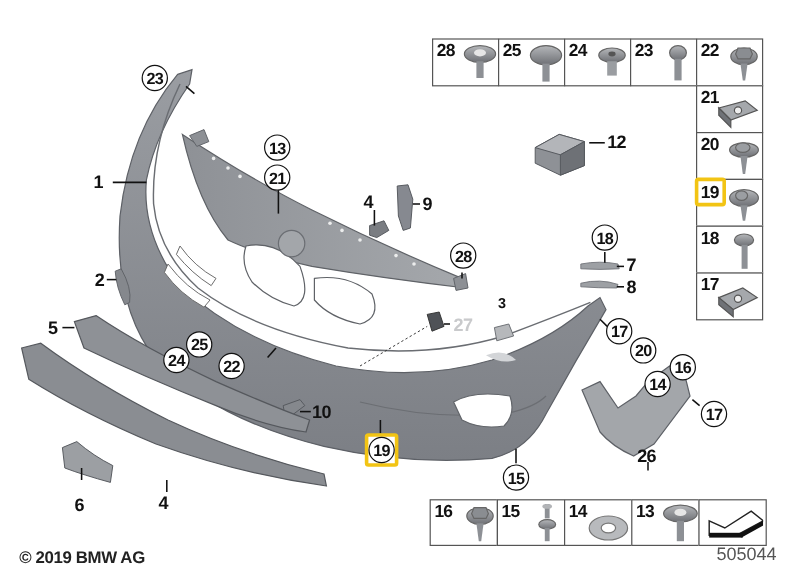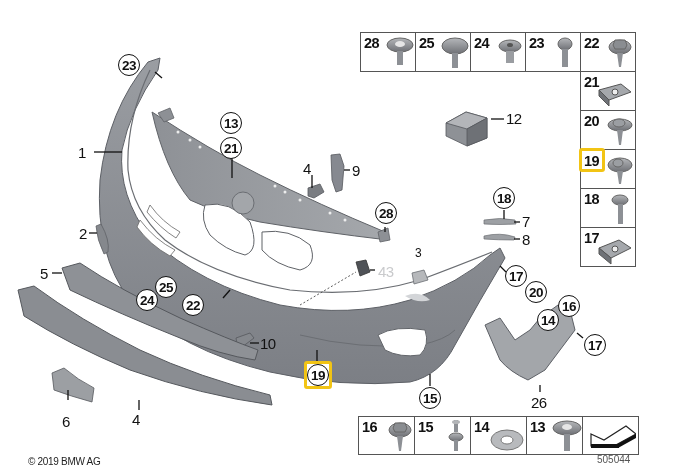--- a/index.html
+++ b/index.html
@@ -1,32 +1,32 @@
 <!DOCTYPE html>
 <html><head>
 <meta charset="utf-8">
 <style>
   html, body { margin: 0; padding: 0; background: #ffffff; }
   body { width: 675px; height: 474px; position: relative; overflow: hidden;
          font-family: "Liberation Sans", sans-serif; color: #111; }
   .canvas { position: absolute; left: 0; top: 0; width: 675px; height: 474px; }
   svg.art { position: absolute; left: 0; top: 0; }
-  .lbl { position: absolute; font-weight: normal; font-size: 15px; line-height: 15px; color: #111;
+  .lbl { position: absolute; font-weight: bold; font-size: 15px; line-height: 15px; color: #111;
          font-family: "Liberation Sans", sans-serif; letter-spacing: -0.5px; }
   .circ { position: absolute; width: 22px; height: 22px; border: 1.6px solid #111; border-radius: 50%;
           background: #fff; display: flex; align-items: center; justify-content: center;
           font-weight: bold; font-size: 13.5px; letter-spacing: -0.6px; box-sizing: border-box;
           font-family: "Liberation Sans", sans-serif; }
   .hl { position: absolute; border: 3px solid #f2c414; border-radius: 3px; background: #fff; box-sizing: border-box; }
   .grid-cell { position: absolute; border: 1px solid #555; box-sizing: border-box; background: #fff; }
   .cell-num { position: absolute; left: 3px; top: 3px; font-weight: bold; font-size: 14.5px; line-height: 14px;
               letter-spacing: -0.6px; font-family: "Liberation Sans", sans-serif; }
-  .copyright { position: absolute; left: 28px; top: 456px; font-size: 10px; font-weight: normal; color: #222;
+  .copyright { position: absolute; left: 16px; top: 456px; font-size: 14px; font-weight: bold; color: #222;
                letter-spacing: -0.3px; }
-  .diagram-id { position: absolute; left: 597px; top: 454px; font-size: 10px; color: #555; }
+  .diagram-id { position: absolute; left: 597px; top: 454px; font-size: 15px; color: #555; }
 </style>
 </head>
 <body>
 
 <div class="canvas">
 
 <svg class="art" width="675" height="474" viewBox="0 0 675 474">
   <defs>
     <linearGradient id="bump" x1="0" y1="0" x2="0" y2="1">
       <stop offset="0" stop-color="#9a9da2"></stop>
@@ -144,22 +144,22 @@
 <span class="lbl" style="left:79px;top:226px">2</span>
 <span class="lbl" style="left:132px;top:412px">4</span>
 <span class="lbl" style="left:40px;top:266px">5</span>
 <span class="lbl" style="left:62px;top:414px">6</span>
 <span class="lbl" style="left:522px;top:214px">7</span>
 <span class="lbl" style="left:522px;top:232px">8</span>
 <span class="lbl" style="left:352px;top:163px">9</span>
 <span class="lbl" style="left:303px;top:161px">4</span>
 <span class="lbl" style="left:260px;top:336px">10</span>
 <span class="lbl" style="left:506px;top:111px">12</span>
-<span class="lbl" style="left:531px;top:395px">26</span>
-<span class="lbl" style="left:378px;top:264px;color:#c9cacc">43</span>
+<span class="lbl" style="left:531px;top:373px">26</span>
+<span class="lbl" style="left:378px;top:264px;color:#c9cacc">27</span>
 <span class="lbl" style="left:415px;top:246px;font-size:12px">3</span>
 
 <div class="circ" style="left:118px;top:54px">23</div>
 <div class="circ" style="left:220px;top:112px">13</div>
 <div class="circ" style="left:220px;top:137px">21</div>
 <div class="circ" style="left:375px;top:202px">28</div>
 <div class="circ" style="left:493px;top:187px">18</div>
 <div class="circ" style="left:505px;top:265px">17</div>
 <div class="circ" style="left:525px;top:281px">20</div>
 <div class="circ" style="left:558px;top:295px">16</div>

